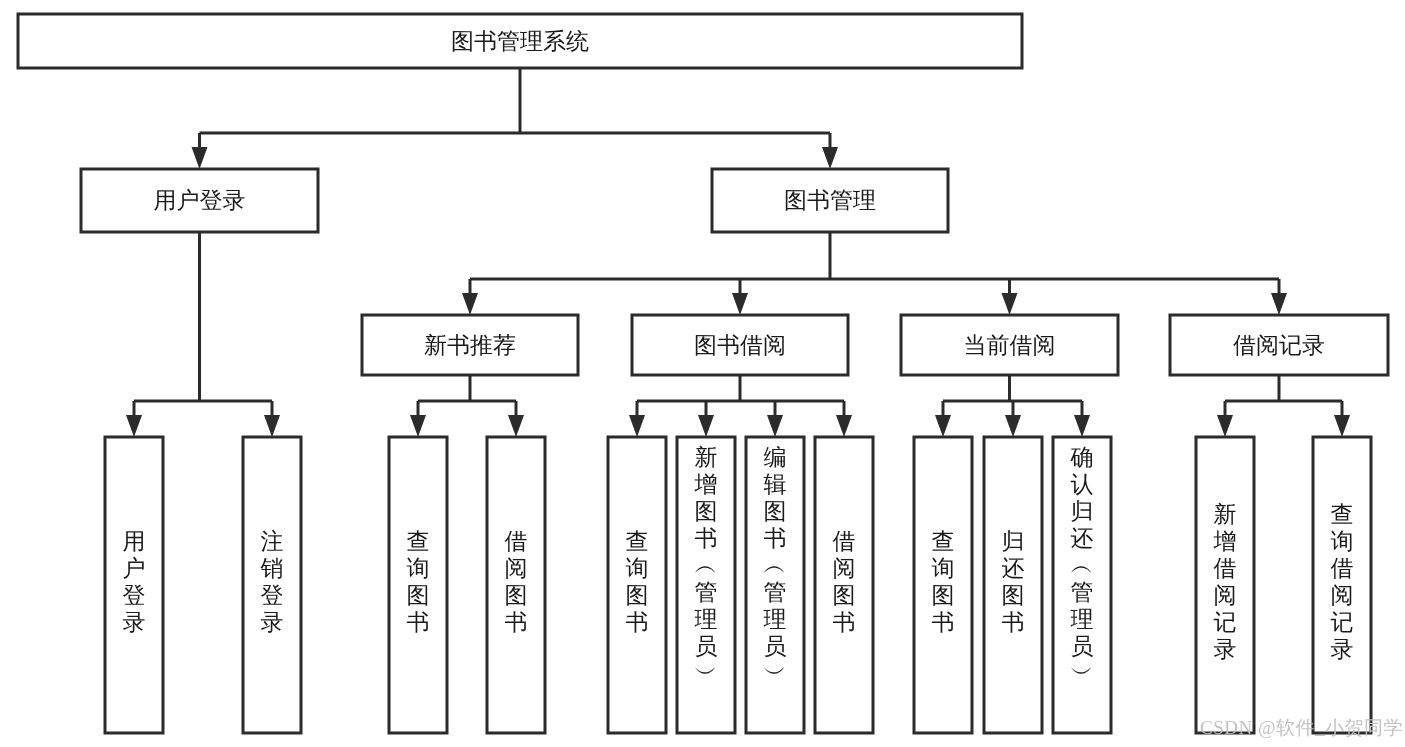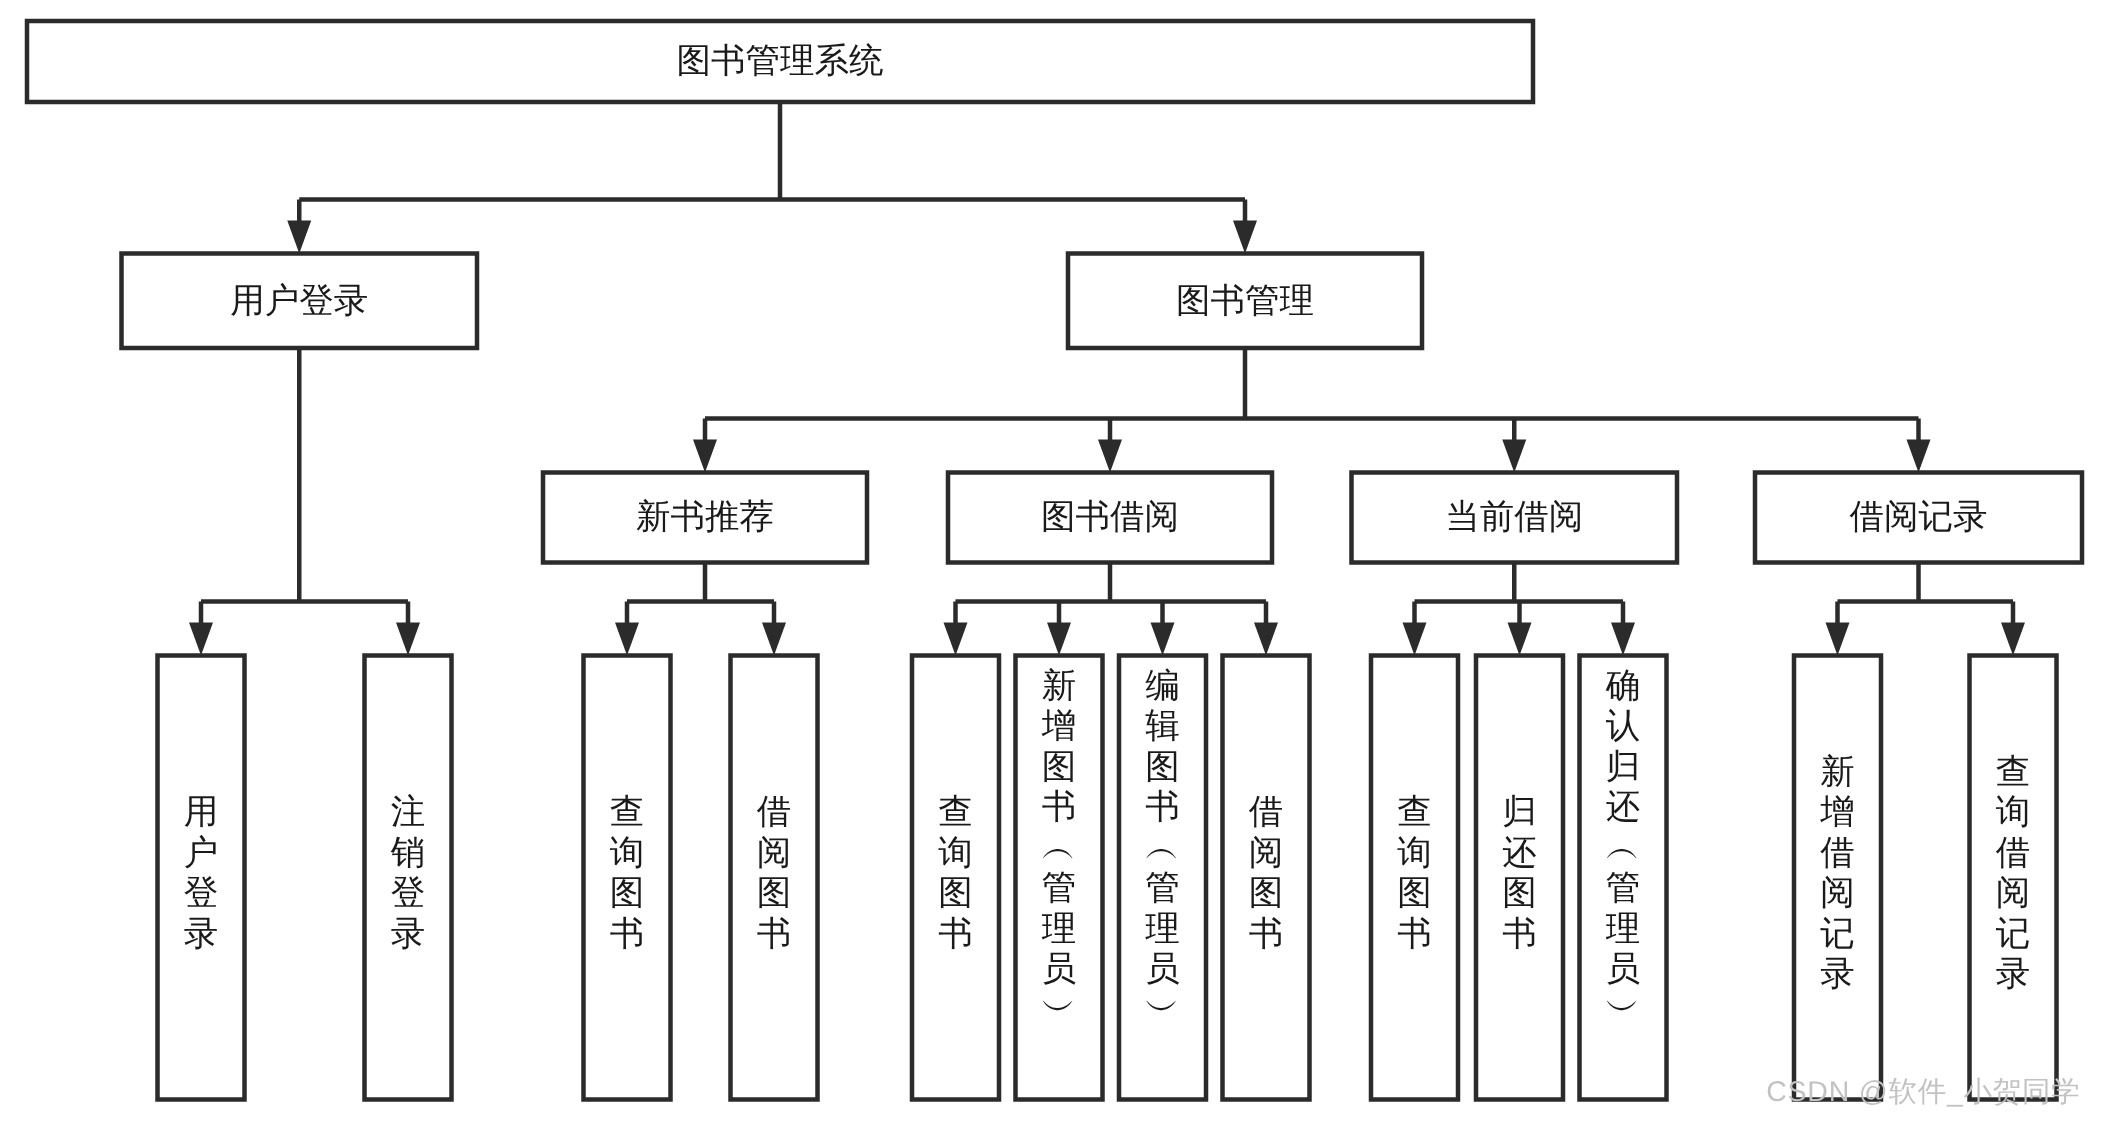--- a/index.html
+++ b/index.html
@@ -48,23 +48,23 @@
     dominant-baseline: middle;
   }
   .node-label-vertical {
     fill: #1a1a1a;
     font-family: "DejaVu Sans", "Liberation Sans", sans-serif;
     font-size: 23px;
     text-anchor: middle;
   }
   .watermark {
     position: absolute;
-    right: 18px;
+    right: 2px;
     bottom: 6px;
-    font-family: Liberation Sans, sans-serif;
+    font-family: Liberation Serif, serif;
     font-size: 19px;
     color: #c2c2c2;
     letter-spacing: 0.5px;
     white-space: nowrap;
     pointer-events: none;
   }
 </style>
 </head>
 <body>
 

